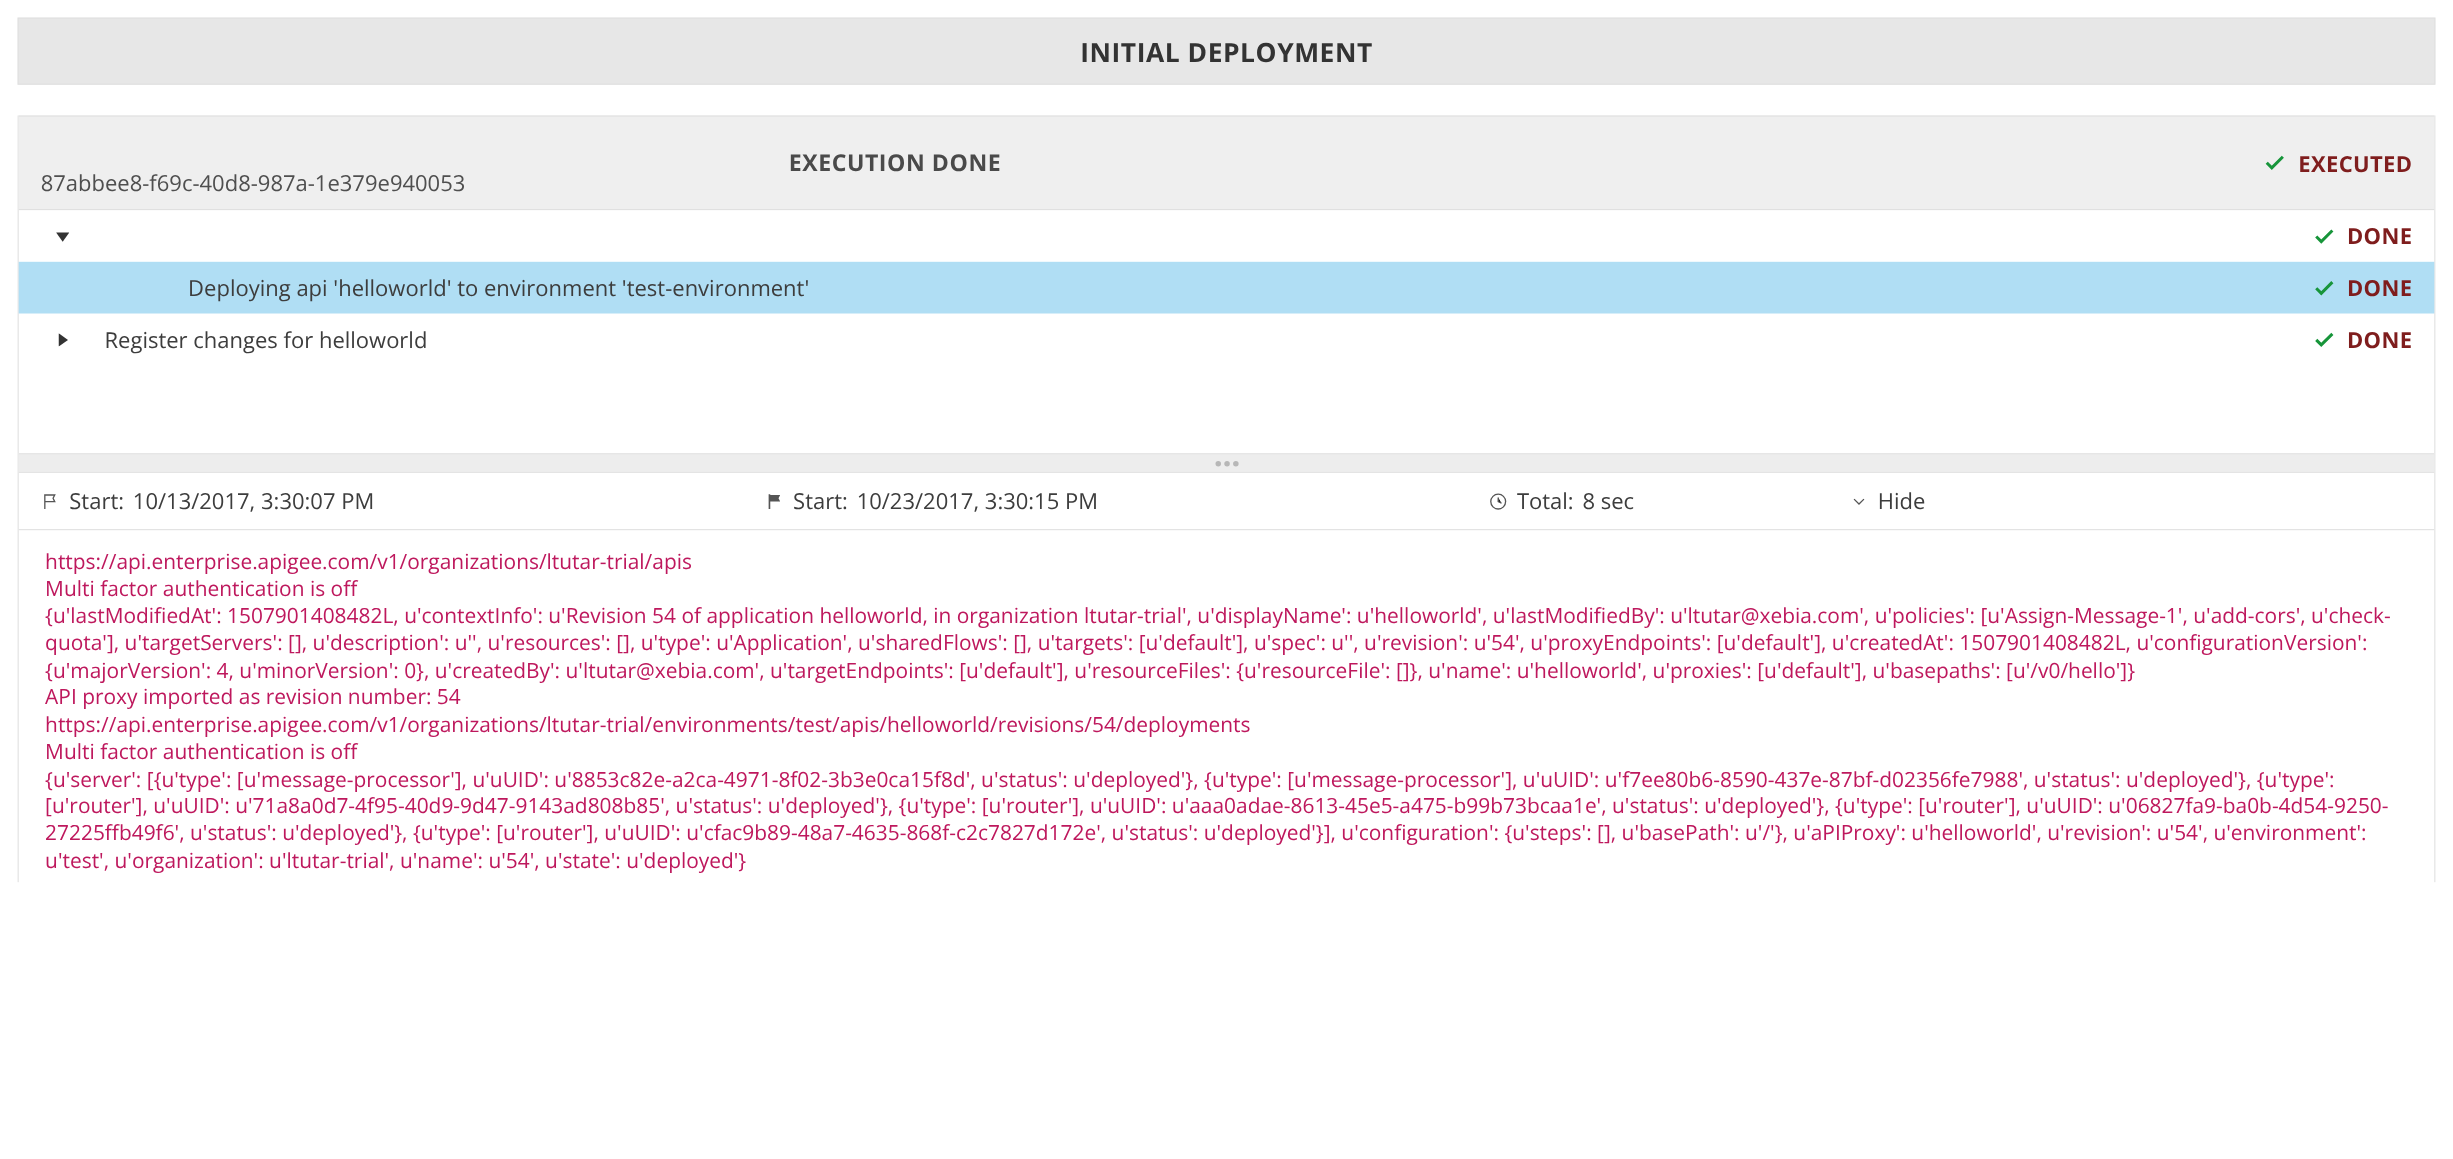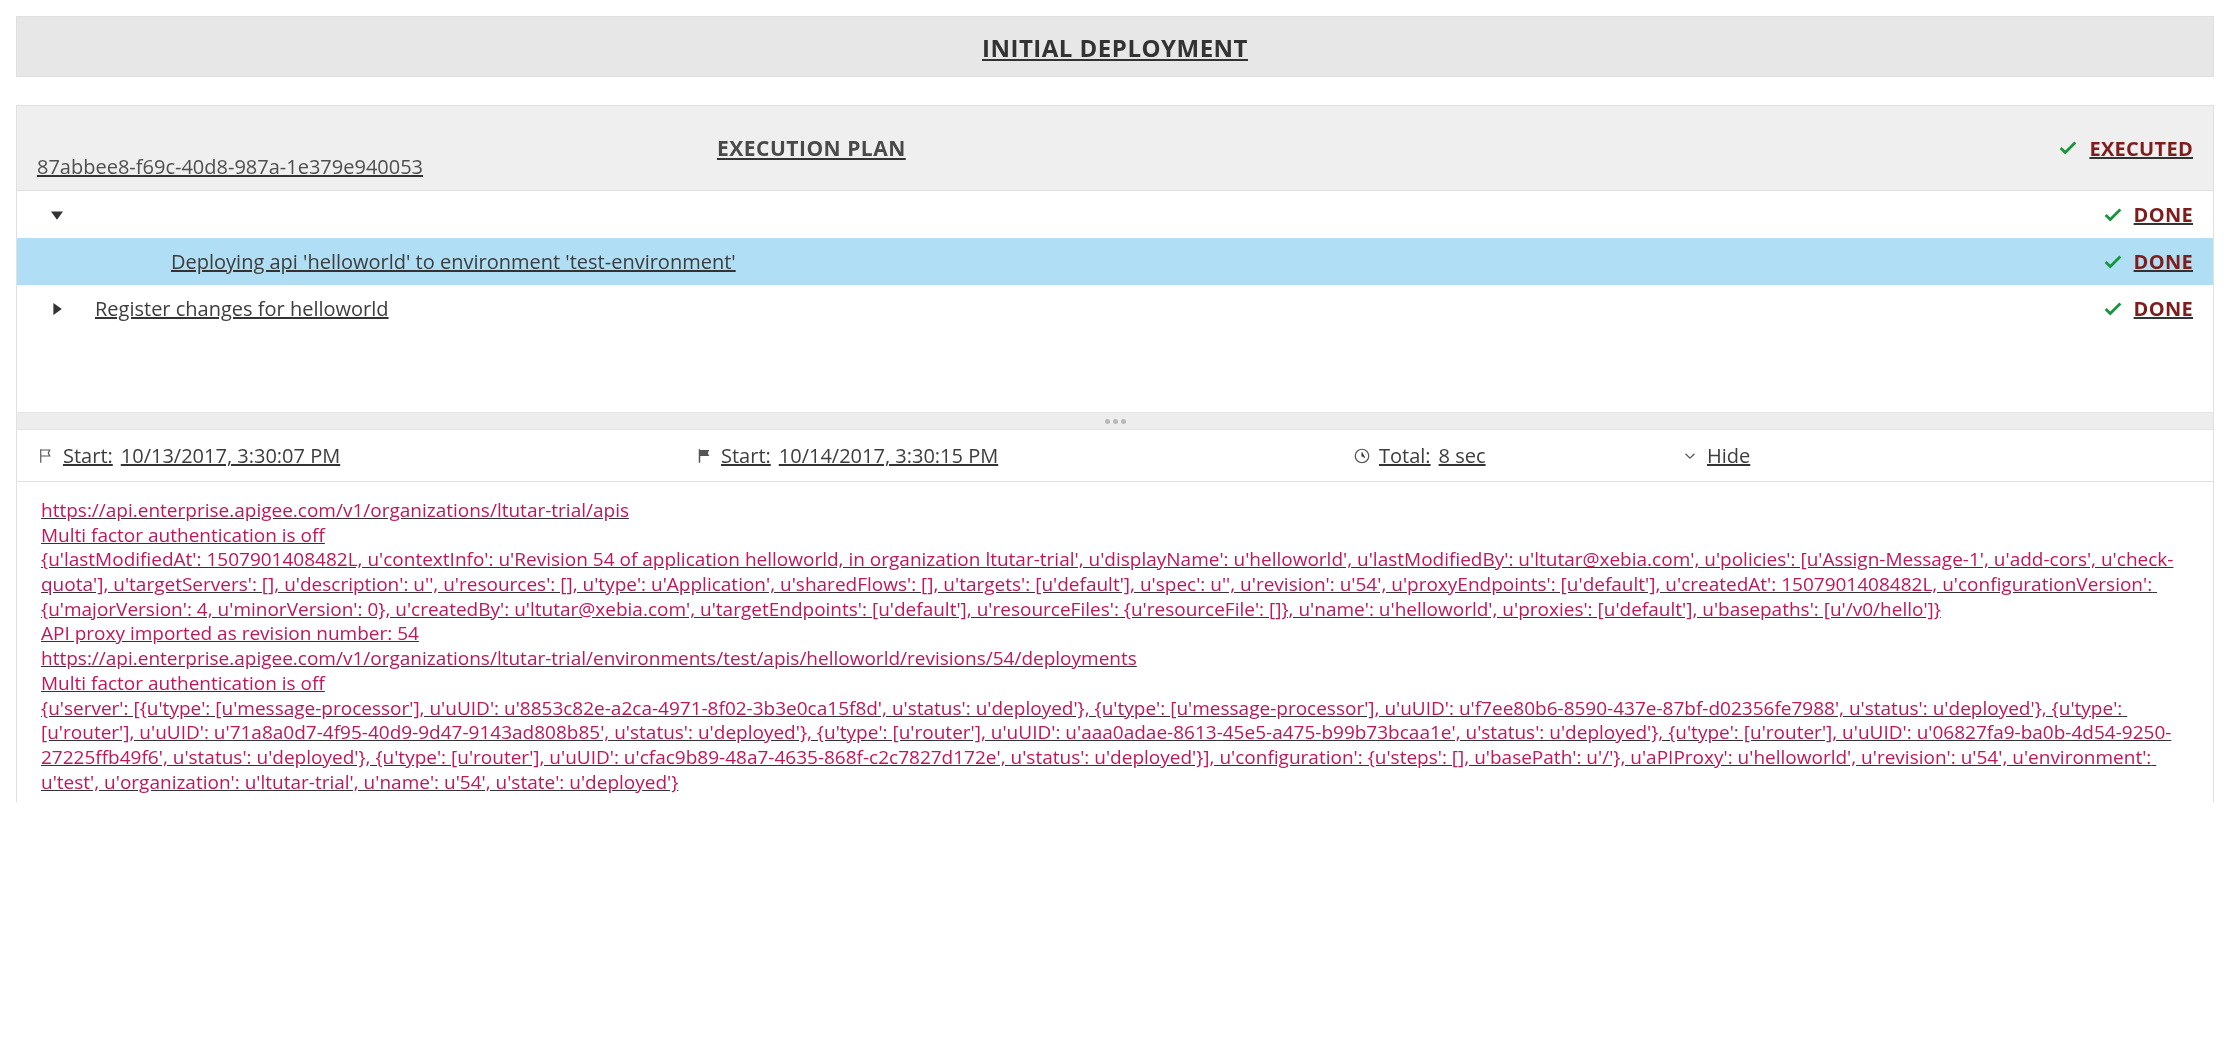--- a/index.html
+++ b/index.html
@@ -5,21 +5,20 @@
   * { box-sizing: border-box; margin: 0; padding: 0; }
   body {
     font-family: "Open Sans", "Segoe UI", Arial, sans-serif;
     background: #fff;
     color: #333;
     font-size: 19px;
   }
   .container {
     width: 2230px;
     padding: 16px;
-    text-decoration: underline;
   }
   .header-bar {
     background: #e7e7e7;
     text-align: center;
     padding: 14px 0 12px 0;
     border: 1px solid #e0e0e0;
   }
   .header-bar h1 {
     font-size: 24px;
     font-weight: 700;
@@ -106,21 +105,21 @@
 <div class="container">
 
   <div class="header-bar">
     <h1>INITIAL DEPLOYMENT</h1>
   </div>
 
   <div class="plan-wrap">
 
     <div class="plan-header">
       <div class="uuid">87abbee8-f69c-40d8-987a-1e379e940053</div>
-      <div class="plan-title">EXECUTION PLAN</div>
+      <div class="plan-title">EXECUTION DONE</div>
       <div class="spacer"></div>
       <div class="status">
         <svg class="check-svg" viewBox="0 0 24 24">
             <path fill="none" stroke="#17953a" stroke-width="3" d="M4 12l5 5L20 6"></path>
           </svg>
         <span>EXECUTED</span>
       </div>
     </div>
 
     <div class="row">
@@ -178,21 +177,21 @@
             <path fill="none" stroke="#555" stroke-width="1.6" d="M5 3v18M5 4h12l-2 4 2 4H5"></path>
           </svg>
         <span>Start:</span>
         <span>10/13/2017, 3:30:07 PM</span>
       </div>
       <div class="cell" style="flex:0 0 650px">
         <svg class="ico" viewBox="0 0 24 24">
             <path fill="#555" d="M5 3h2v18H5zM7 4h12l-2 4 2 4H7z"></path>
           </svg>
         <span>Start:</span>
-        <span>10/14/2017, 3:30:15 PM</span>
+        <span>10/23/2017, 3:30:15 PM</span>
       </div>
       <div class="cell" style="flex:0 0 320px">
         <svg class="ico" viewBox="0 0 24 24">
             <circle cx="12" cy="12" r="9" fill="none" stroke="#555" stroke-width="1.6"></circle>
             <path stroke="#555" stroke-width="1.6" d="M12 7v5l4 2"></path>
           </svg>
         <span>Total:</span>
         <span>8 sec</span>
       </div>
       <div class="cell" style="cursor:pointer">

